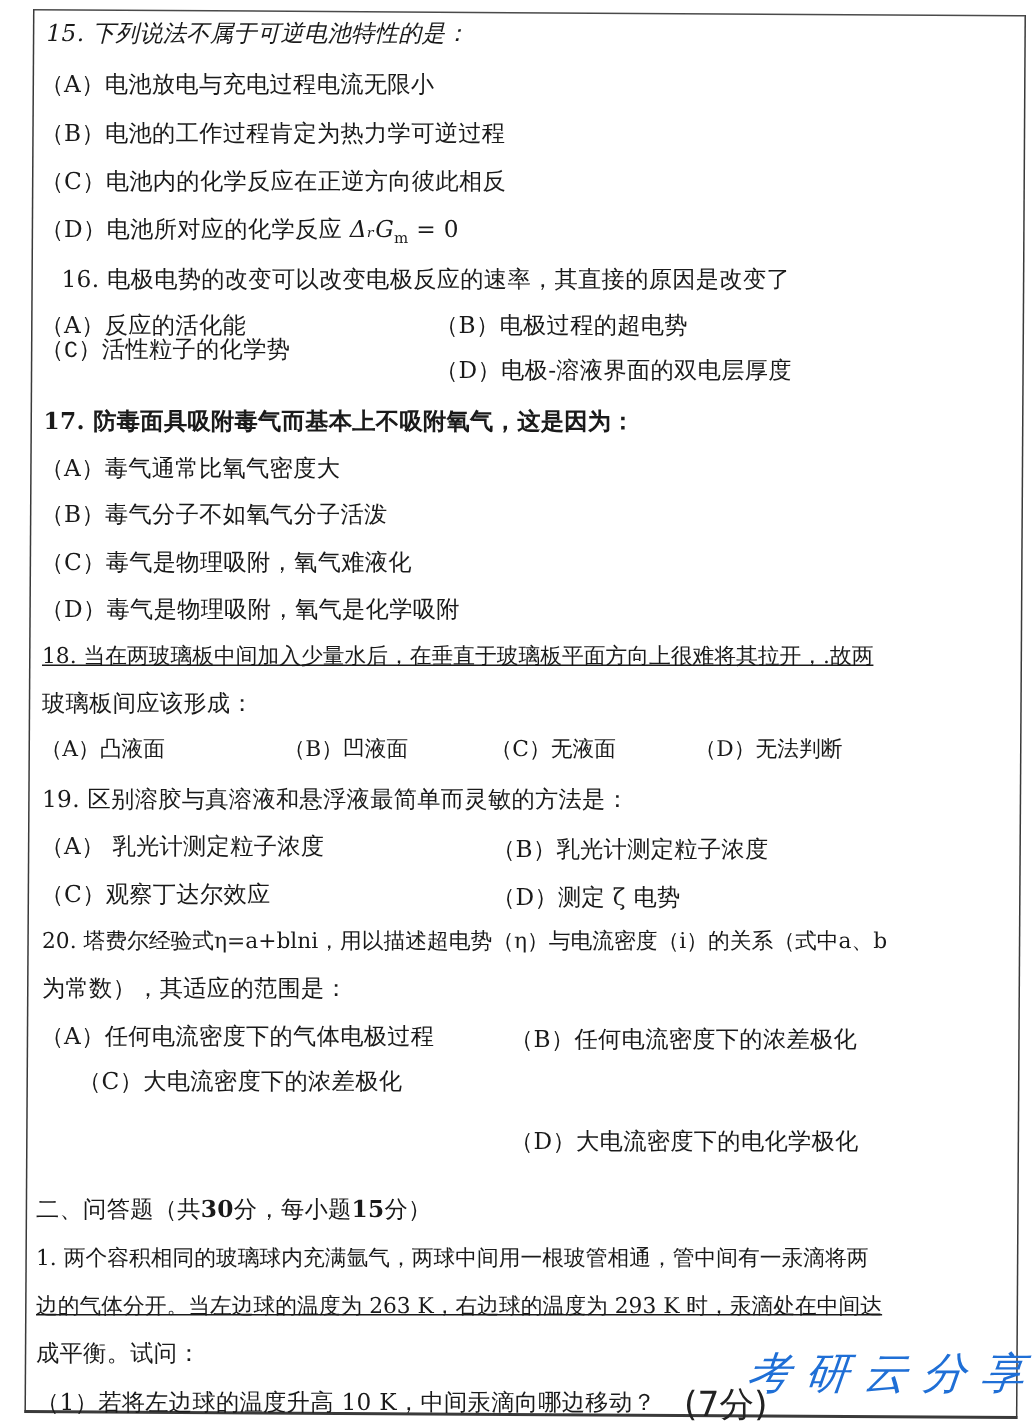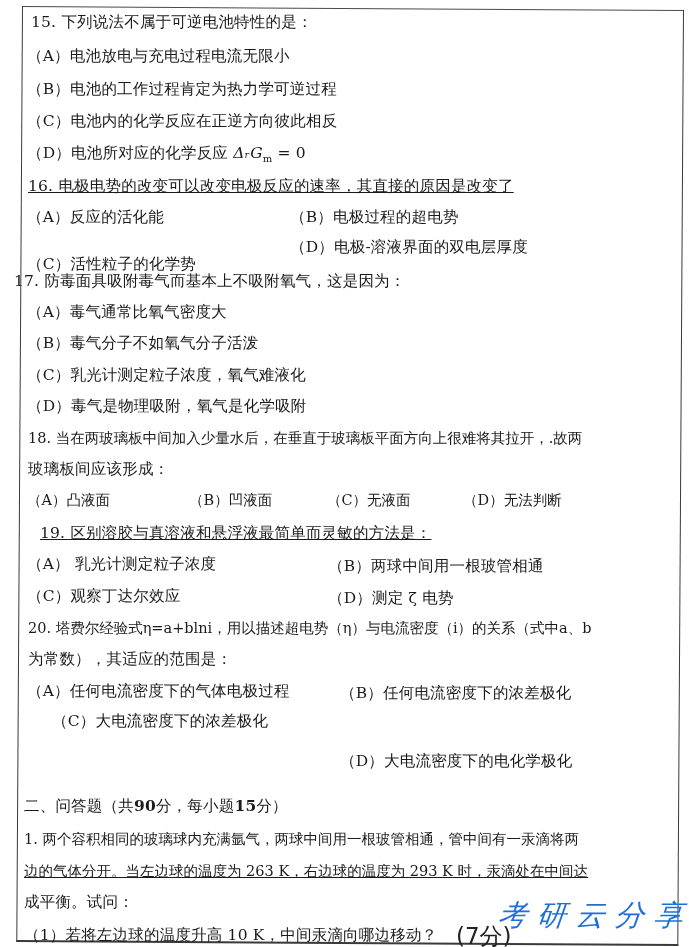--- a/index.html
+++ b/index.html
@@ -38,59 +38,59 @@
       position: absolute; left: 456px; top: 921px;
       font-family: "DejaVu Sans", sans-serif; font-size: 23px;
       color: #222; white-space: nowrap;
     }
   </style>
 </head>
 <body>
 
 <div class="frame"></div>
 
-<div class="line q" style="left:31px; top:12px;">15. 下列说法不属于可逆电池特性的是：</div>
+<div class="line q" style="left:31px; top:12px;font-style:italic;">15. 下列说法不属于可逆电池特性的是：</div>
 <div class="line" style="left:27px; top:46px;">（A）电池放电与充电过程电流无限小</div>
 <div class="line" style="left:27px; top:79px;">（B）电池的工作过程肯定为热力学可逆过程</div>
 <div class="line" style="left:27px; top:111px;">（C）电池内的化学反应在正逆方向彼此相反</div>
 <div class="line" style="left:27px; top:143px;"><span>（D）电池所对应的化学反应 </span><span class="math">ΔᵣG</span><sub style="font-size:10px;">m</sub><span> = 0</span></div>
 
-<div class="line q" style="left:28px; top:176px;text-decoration:underline;">16. 电极电势的改变可以改变电极反应的速率，其直接的原因是改变了</div>
+<div class="line q" style="left:41px; top:176px;">16. 电极电势的改变可以改变电极反应的速率，其直接的原因是改变了</div>
 <div class="line" style="left:27px; top:207px;">（A）反应的活化能</div>
 <div class="line" style="left:290px; top:207px;">（B）电极过程的超电势</div>
-<div class="line" style="left:27px; top:254px;">（C）活性粒子的化学势</div>
+<div class="line" style="left:27px; top:224px;font-family:Liberation Mono, monospace;">（C）活性粒子的化学势</div>
 <div class="line" style="left:290px; top:237px;">（D）电极-溶液界面的双电层厚度</div>
 
-<div class="line q" style="left:14px; top:271px;">17. 防毒面具吸附毒气而基本上不吸附氧气，这是因为：</div>
+<div class="line q" style="left:29px; top:271px;font-weight:bold;">17. 防毒面具吸附毒气而基本上不吸附氧气，这是因为：</div>
 <div class="line" style="left:27px; top:302px;">（A）毒气通常比氧气密度大</div>
 <div class="line" style="left:27px; top:333px;">（B）毒气分子不如氧气分子活泼</div>
-<div class="line" style="left:27px; top:365px;">（C）乳光计测定粒子浓度，氧气难液化</div>
+<div class="line" style="left:27px; top:365px;">（C）毒气是物理吸附，氧气难液化</div>
 <div class="line" style="left:27px; top:396px;">（D）毒气是物理吸附，氧气是化学吸附</div>
 
-<div class="line q narrow" style="left:28px; top:428px;">18. 当在两玻璃板中间加入少量水后，在垂直于玻璃板平面方向上很难将其拉开，.故两</div>
+<div class="line q narrow" style="left:28px; top:428px;text-decoration:underline;">18. 当在两玻璃板中间加入少量水后，在垂直于玻璃板平面方向上很难将其拉开，.故两</div>
 <div class="line q" style="left:28px; top:459px;">玻璃板间应该形成：</div>
 <div class="line narrow" style="left:27px; top:490px;">（A）凸液面</div>
 <div class="line narrow" style="left:189px; top:490px;">（B）凹液面</div>
 <div class="line narrow" style="left:327px; top:490px;">（C）无液面</div>
 <div class="line narrow" style="left:463px; top:490px;">（D）无法判断</div>
 
-<div class="line q" style="left:40px; top:523px;text-decoration:underline;">19. 区别溶胶与真溶液和悬浮液最简单而灵敏的方法是：</div>
+<div class="line q" style="left:28px; top:523px;">19. 区别溶胶与真溶液和悬浮液最简单而灵敏的方法是：</div>
 <div class="line" style="left:27px; top:554px;">（A） 乳光计测定粒子浓度</div>
-<div class="line" style="left:328px; top:556px;">（B）两球中间用一根玻管相通</div>
+<div class="line" style="left:328px; top:556px;">（B）乳光计测定粒子浓度</div>
 <div class="line" style="left:27px; top:586px;">（C）观察丁达尔效应</div>
 <div class="line" style="left:328px; top:588px;">（D）测定 ζ 电势</div>
 
 <div class="line q narrow" style="left:28px; top:618px;">20. 塔费尔经验式η=a+blni，用以描述超电势（η）与电流密度（i）的关系（式中a、b</div>
 <div class="line q" style="left:28px; top:649px;">为常数），其适应的范围是：</div>
 <div class="line" style="left:27px; top:681px;">（A）任何电流密度下的气体电极过程</div>
 <div class="line" style="left:340px; top:683px;">（B）任何电流密度下的浓差极化</div>
 <div class="line" style="left:27px; top:711px;margin-left:25px;">（C）大电流密度下的浓差极化</div>
 <div class="line" style="left:340px; top:751px;">（D）大电流密度下的电化学极化</div>
 
-<div class="line" style="left:24px; top:796px;"><span>二、问答题（共</span><span class="bold">90</span><span>分，每小题</span><span class="bold">15</span><span>分）</span></div>
+<div class="line" style="left:24px; top:796px;"><span>二、问答题（共</span><span class="bold">30</span><span>分，每小题</span><span class="bold">15</span><span>分）</span></div>
 
 <div class="line q narrow" style="left:24px; top:829px;">1. 两个容积相同的玻璃球内充满氩气，两球中间用一根玻管相通，管中间有一汞滴将两</div>
 <div class="line q narrow" style="left:24px; top:861px;text-decoration:underline;">边的气体分开。当左边球的温度为 263 K，右边球的温度为 293 K 时，汞滴处在中间达</div>
 <div class="line q" style="left:24px; top:892px;">成平衡。试问：</div>
 <div class="line" style="left:24px; top:925px;">（1）若将左边球的温度升高 10 K，中间汞滴向哪边移动？</div>
 
 <div class="handnote">(7分)</div>
 <div class="watermark">考研云分享</div>
 
 </body></html>

